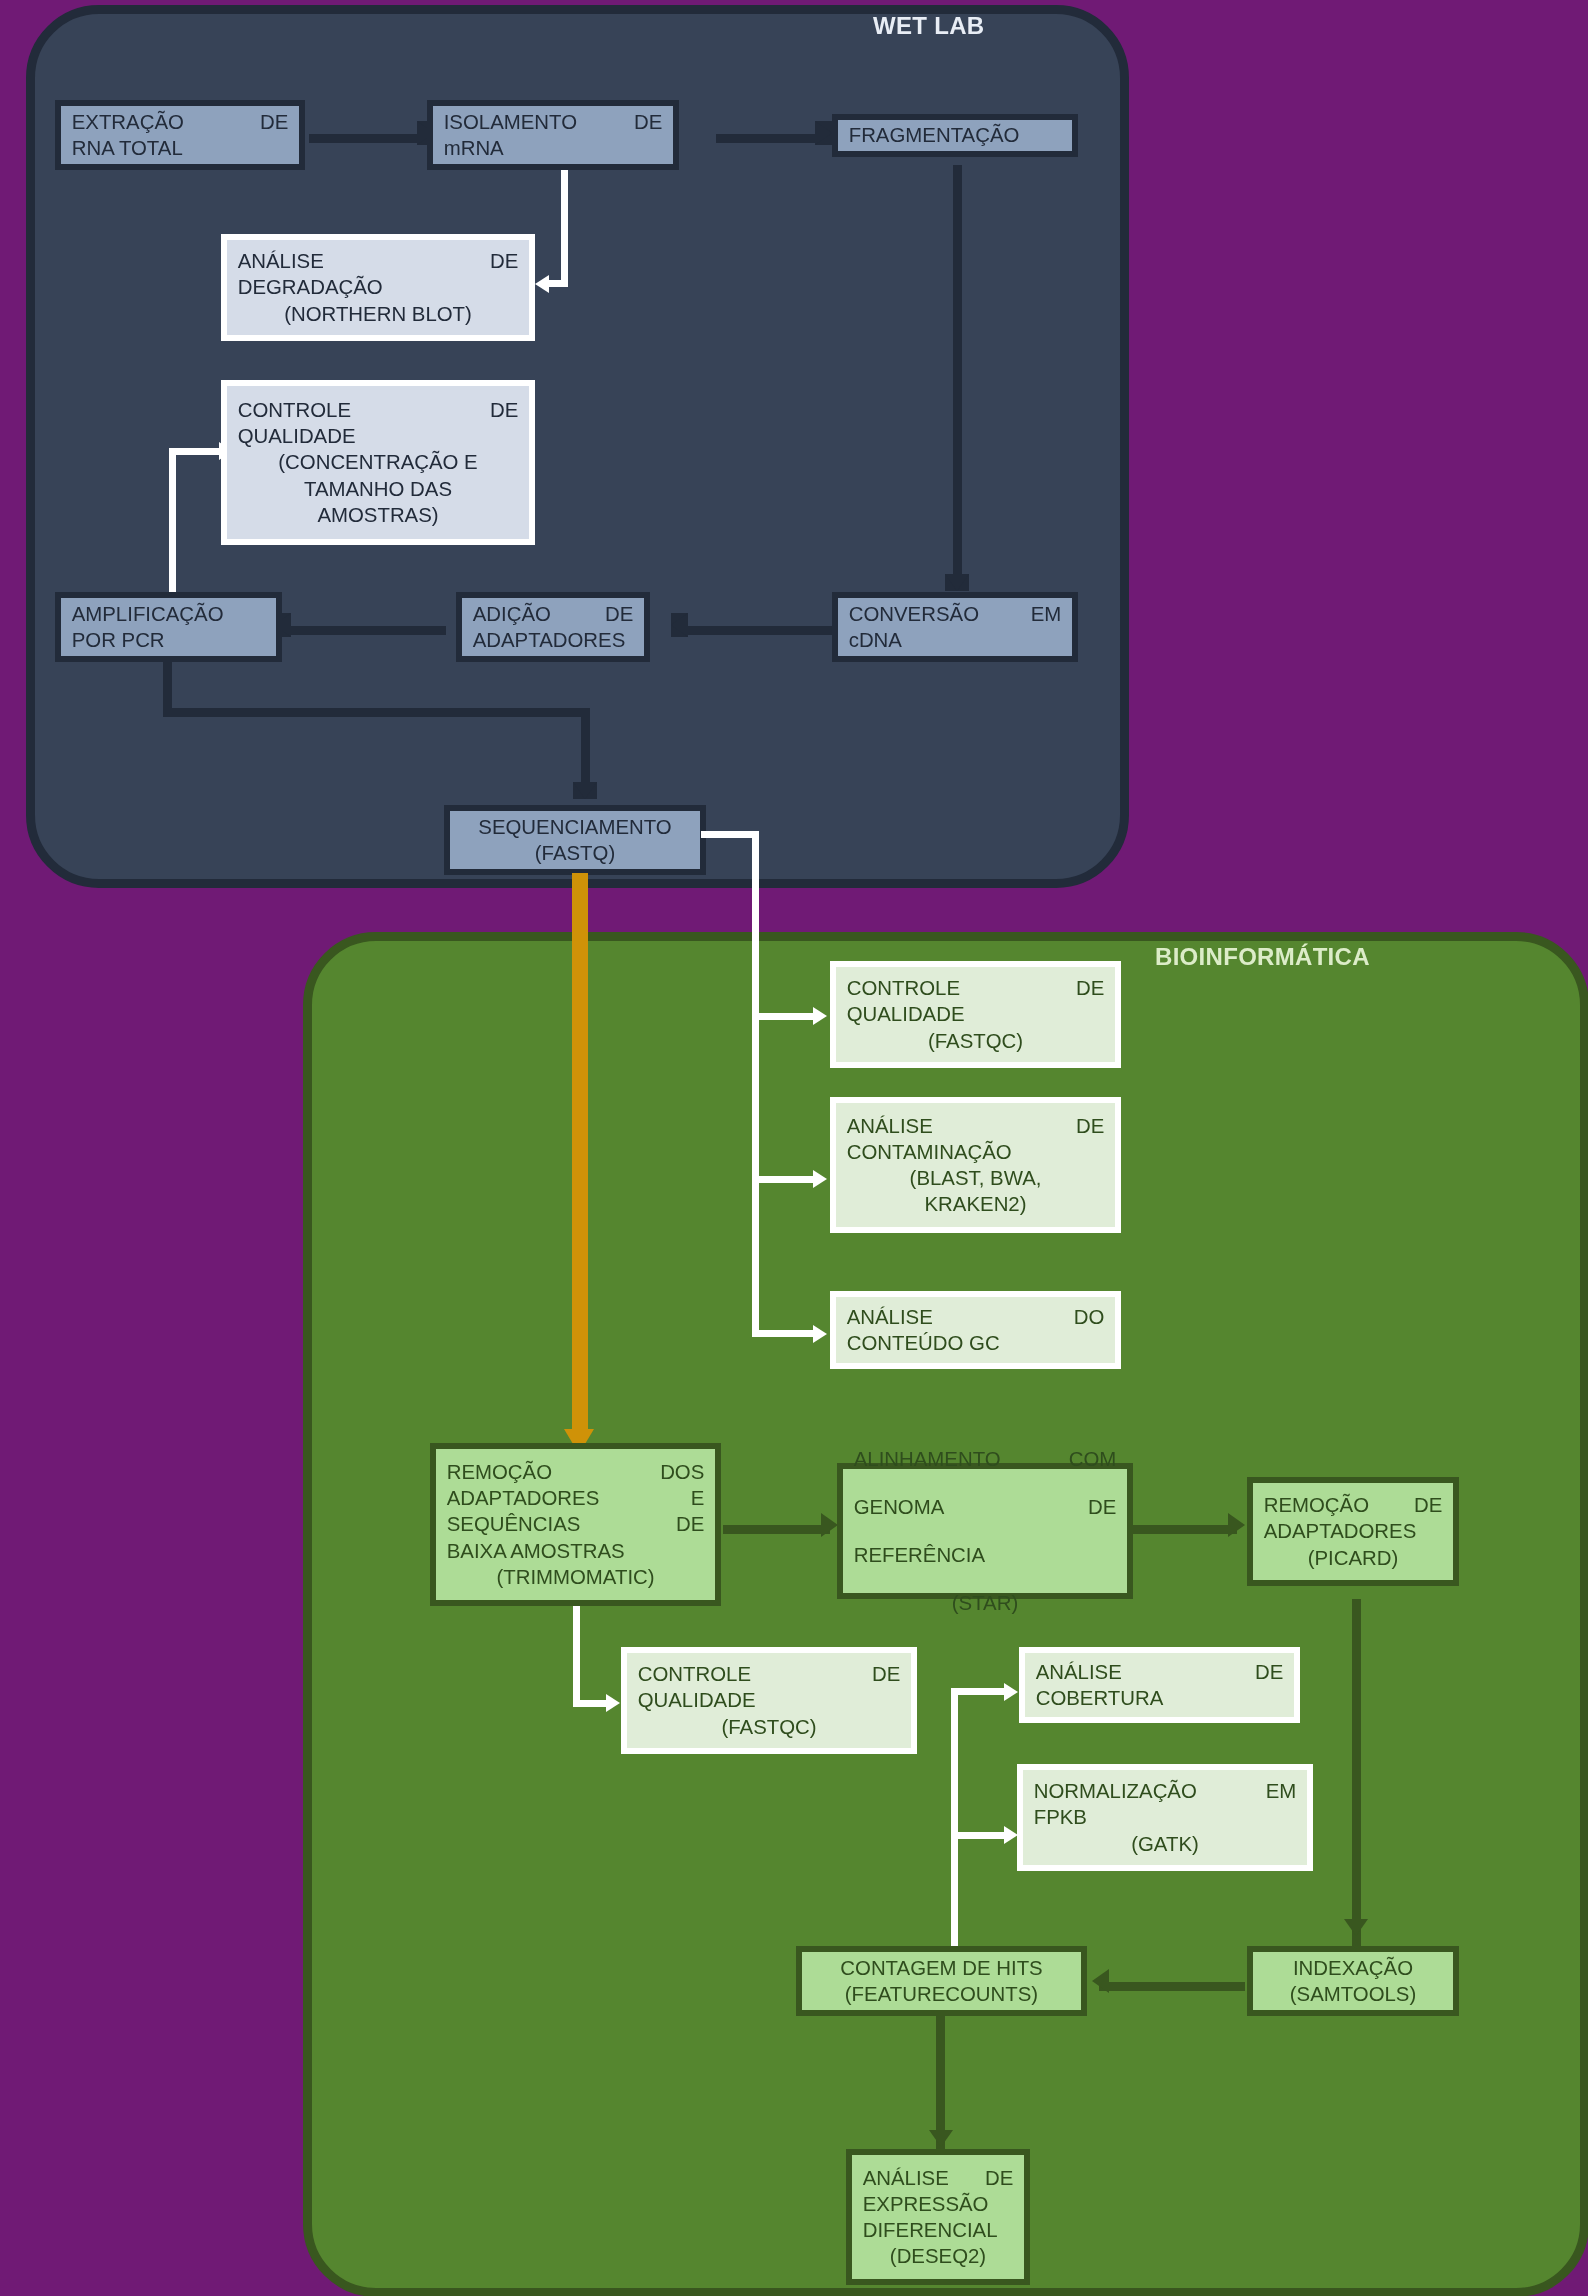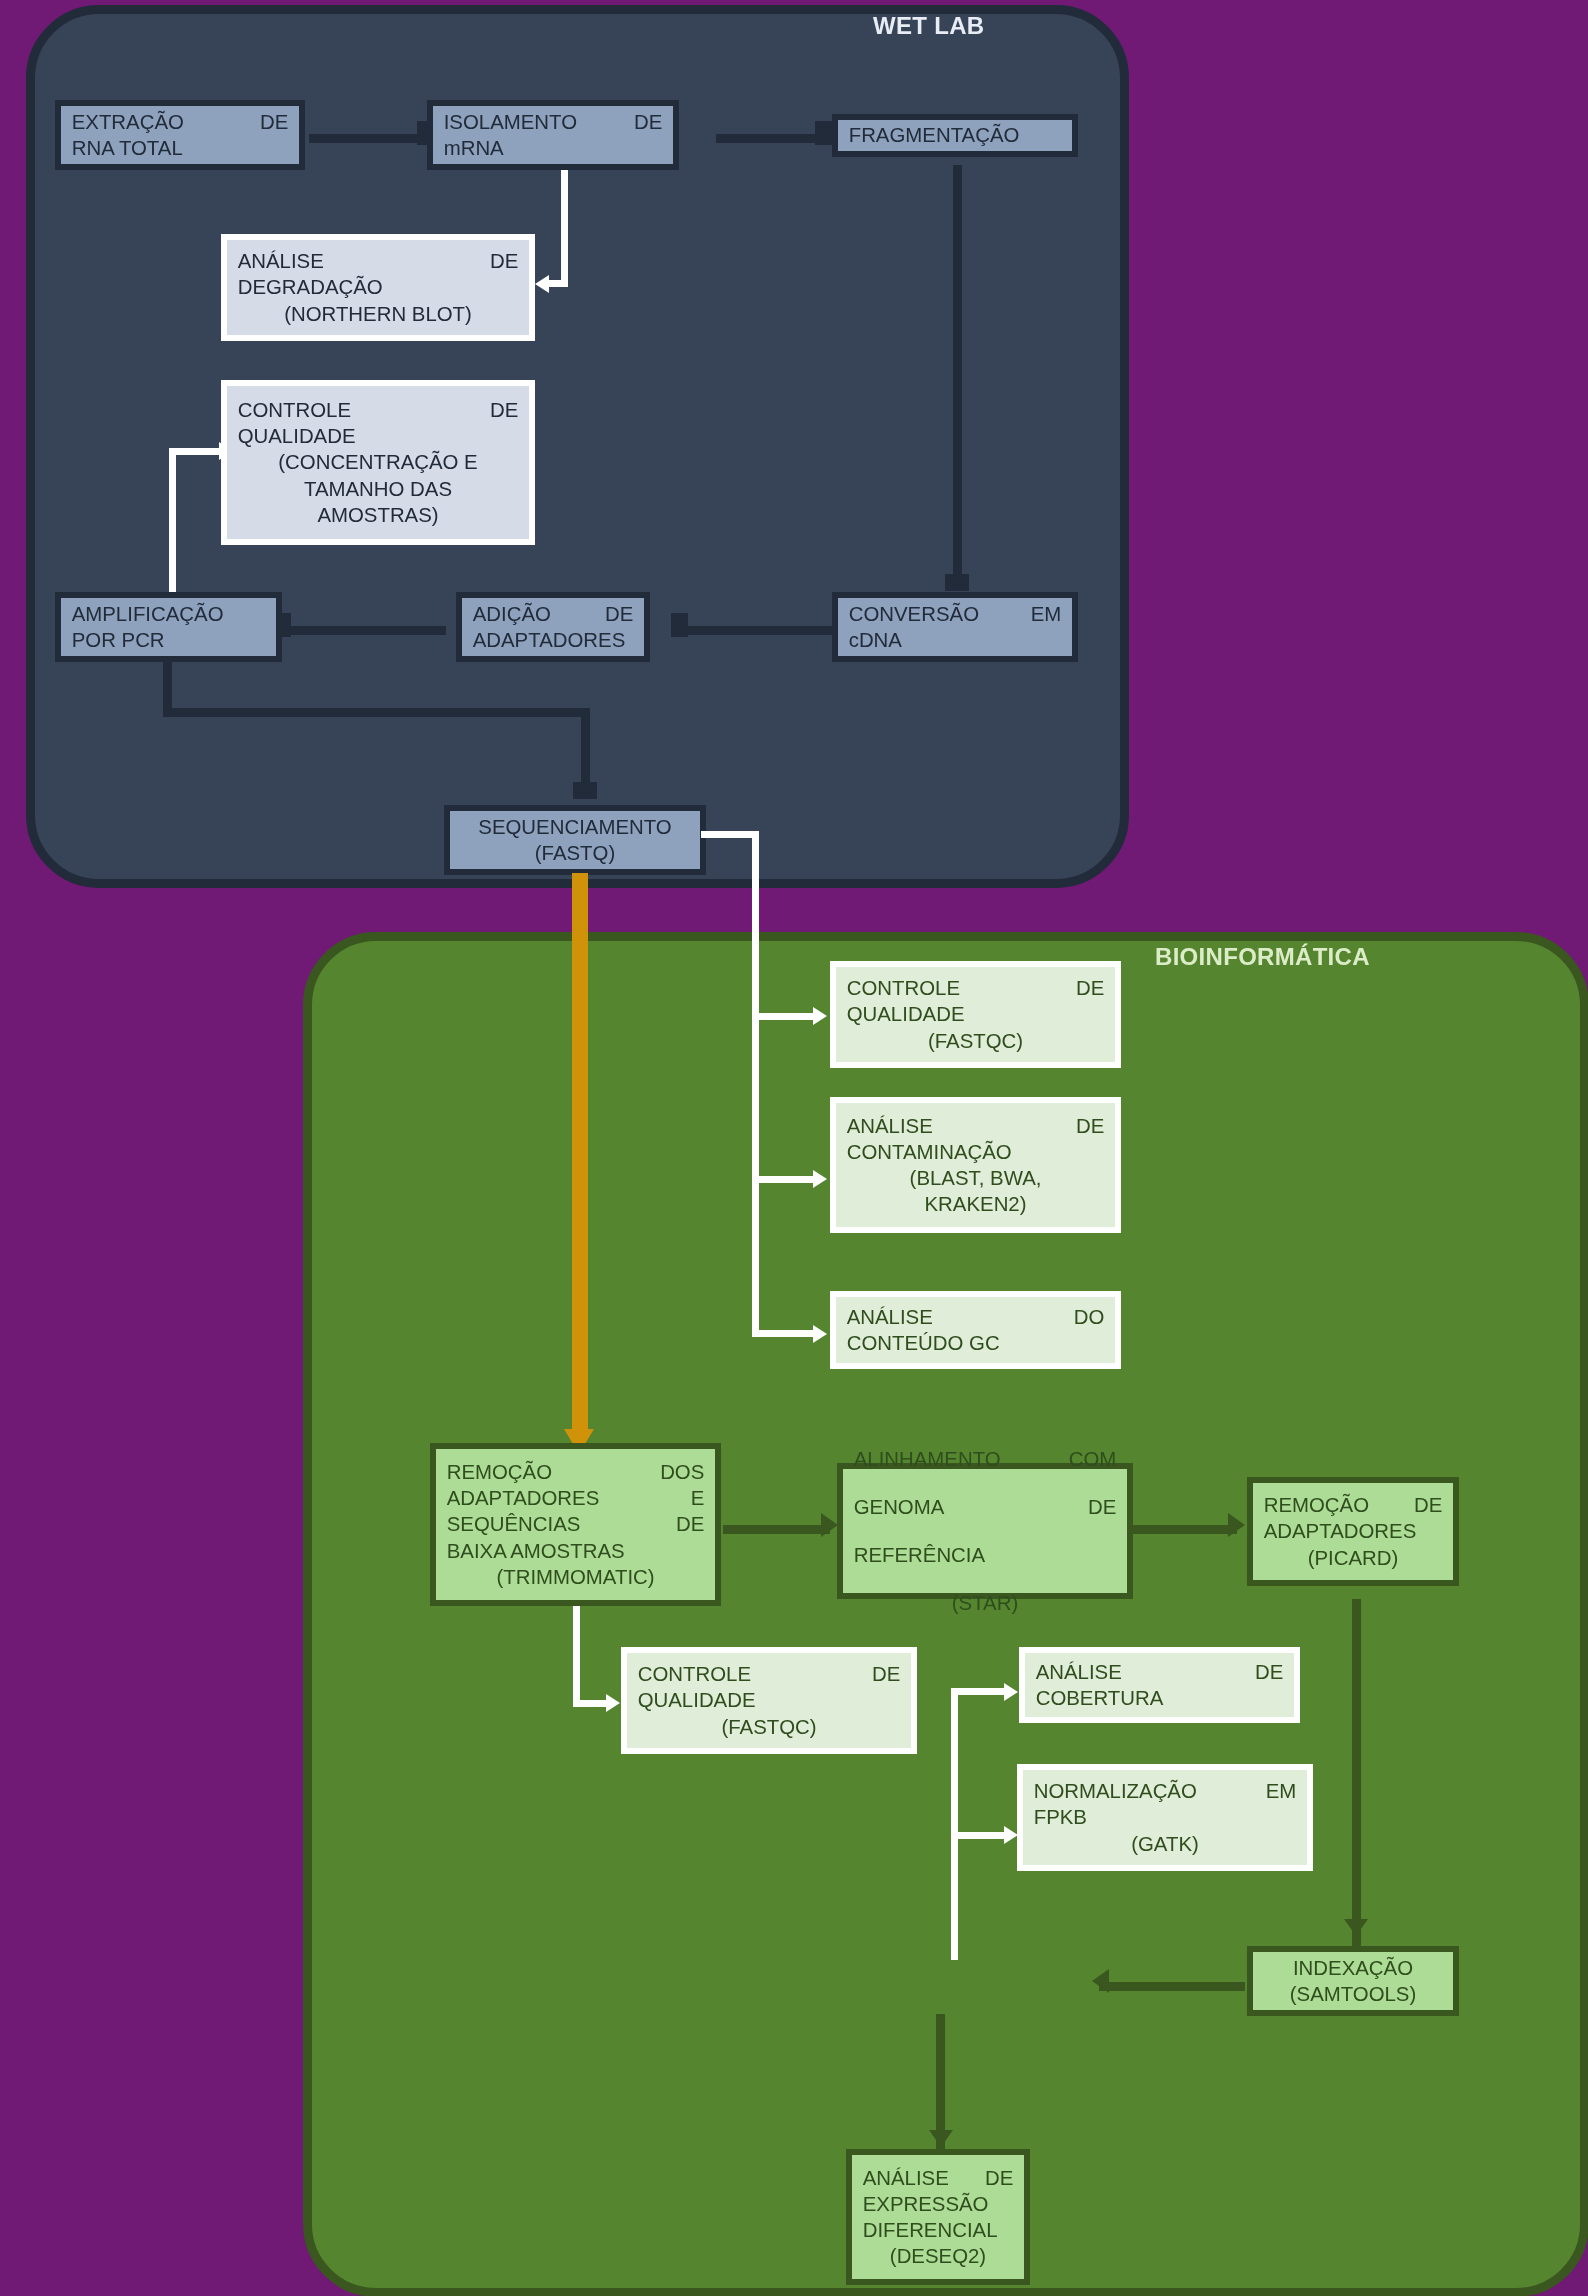--- a/index.html
+++ b/index.html
@@ -307,20 +307,24 @@
 
   <div class="node paleg" style="left:1017px;top:1764px;width:296px;height:107px;">
     <span class="ln row">
         <span>NORMALIZAÇÃO</span>
         <span>EM</span>
       </span>
     <span class="ln left">FPKB</span>
     <span class="ln center">(GATK)</span>
   </div>
 
+  <div class="node midg" style="left:796px;top:1946px;width:291px;height:70px;">
+    <span class="ln center">CONTAGEM DE HITS</span>
+    <span class="ln center">(FEATURECOUNTS)</span>
+  </div>
 
   <div class="node midg" style="left:1247px;top:1946px;width:212px;height:70px;">
     <span class="ln center">INDEXAÇÃO</span>
     <span class="ln center">(SAMTOOLS)</span>
   </div>
 
   <div class="node midg" style="left:846px;top:2149px;width:184px;height:136px;">
     <span class="ln row">
         <span>ANÁLISE</span>
         <span>DE</span>

